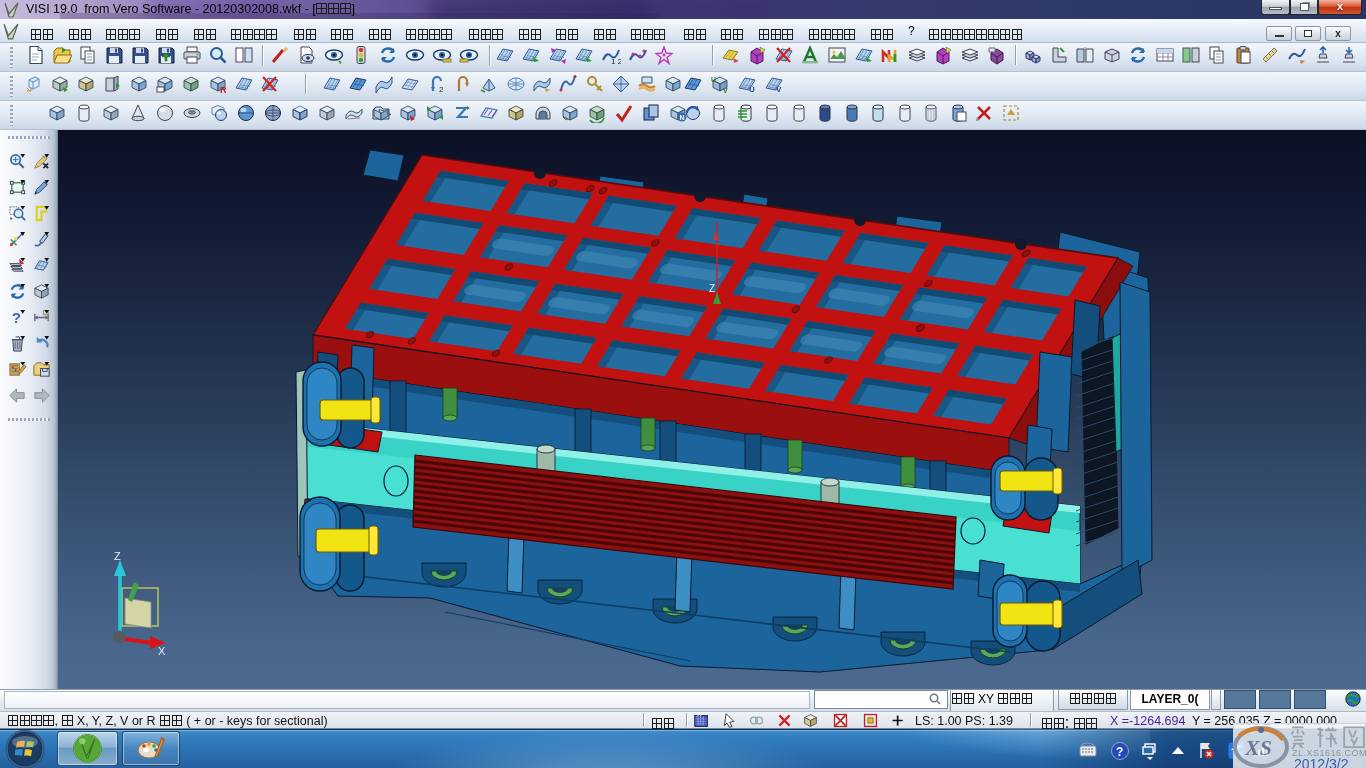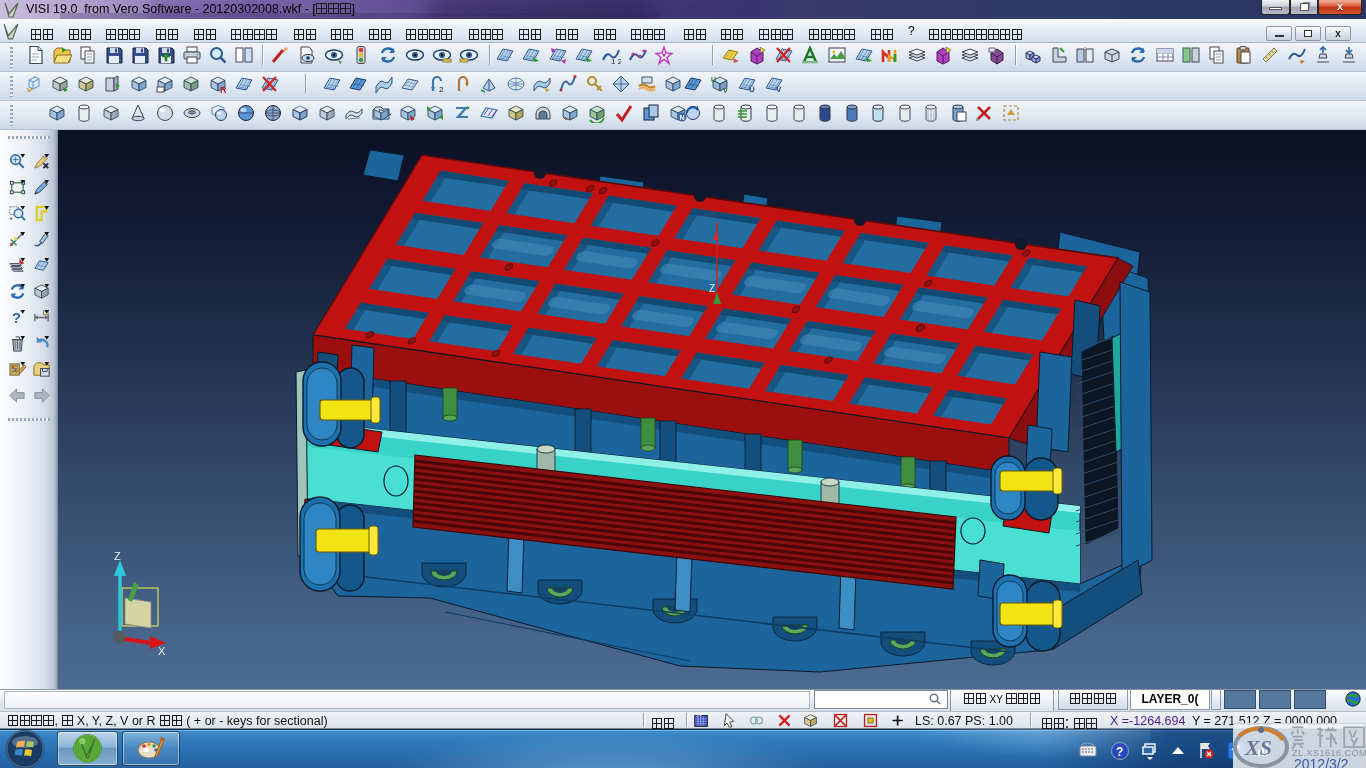--- a/index.html
+++ b/index.html
@@ -1019,21 +1019,21 @@
     <text x="114" y="560" font-size="11" fill="#e8eef4">Z</text>
     <text x="158" y="655" font-size="11" fill="#e8eef4">X</text>
   </svg>
 <div class="ab" style="left:0;top:689px;width:1366px;height:22px;background:linear-gradient(#fdfdfe,#e6ebf2 55%,#d8e0ea);border-top:1px solid #8a98a8"></div>
 <div class="ab" style="left:4px;top:691px;width:806px;height:18px;background:linear-gradient(#fcfdfe,#eef1f6);border:1px solid #aab6c4"></div>
 <div class="ab" style="left:814px;top:690px;width:134px;height:19px;background:#fff;border:1px solid #7a8a9c"></div>
 <svg style="position:absolute;left:928px;top:692px" width="15" height="15" viewBox="0 0 20 20">
     <circle cx="8" cy="8" r="5" fill="none" stroke="#667788" stroke-width="2"></circle>
     <path d="M12 12l4 4" stroke="#667788" stroke-width="2"></path>
   </svg>
-<div class="ab" style="left:950px;top:689px;width:104px;height:36px;background:linear-gradient(#fdfdfe,#e2e8f0 55%,#d2dbe6);border:1px solid #8a98a8;font-size:10px;font-weight:normal;text-align:center;line-height:19px;color:#000"><span class="h"></span><span class="h"></span> XY <span class="h"></span><span class="h"></span><span class="h"></span></div>
+<div class="ab" style="left:950px;top:689px;width:104px;height:36px;background:linear-gradient(#fdfdfe,#e2e8f0 55%,#d2dbe6);border:1px solid #8a98a8;font-size:12px;font-weight:normal;text-align:left;line-height:19px;color:#000"><span class="h"></span><span class="h"></span> XY <span class="h"></span><span class="h"></span><span class="h"></span></div>
 <div class="ab" style="left:1058px;top:689px;width:70px;height:21px;background:linear-gradient(#fdfdfe,#e2e8f0 55%,#d2dbe6);border:1px solid #8a98a8;font-size:12px;font-weight:normal;text-align:center;line-height:19px;color:#000"><span class="h"></span><span class="h"></span><span class="h"></span><span class="h"></span></div>
 <div class="ab" style="left:1130px;top:689px;width:80px;height:21px;background:#fff;border:1px solid #8a98a8;font-size:12px;font-weight:bold;text-align:center;line-height:19px;color:#000">LAYER_0(</div>
 <div class="ab" style="left:1211px;top:689px;width:10px;height:21px;background:linear-gradient(#fdfdfe,#d8e0ea);border:1px solid #8a98a8"></div>
 <div class="ab" style="left:1224px;top:690px;width:32px;height:19px;background:#56789c;border:1px solid #30506e"></div>
 <div class="ab" style="left:1259px;top:690px;width:32px;height:19px;background:#56789c;border:1px solid #30506e"></div>
 <div class="ab" style="left:1294px;top:690px;width:32px;height:19px;background:#56789c;border:1px solid #30506e"></div>
 <svg style="position:absolute;left:1344px;top:690px" width="18" height="18" viewBox="0 0 20 20">
     <circle cx="10" cy="10" r="8" fill="#2a6ad0"></circle>
     <path d="M4 8q3-4 6-2t7-1M3 12q4-2 7 1t7 0" stroke="#2aa030" stroke-width="2.5" fill="none"></path>
     <circle cx="10" cy="10" r="8" fill="none" stroke="#123"></circle>
@@ -1067,25 +1067,25 @@
     <rect x="3" y="3" width="14" height="14" fill="#fff" stroke="#c02020" stroke-width="1.6"></rect>
     <path d="M4 16L16 4M4 4l12 12" stroke="#c02020" stroke-width="2"></path>
   </svg>
 <svg style="position:absolute;left:862px;top:712px" width="17" height="17" viewBox="0 0 20 20">
     <rect x="3" y="3" width="14" height="14" fill="none" stroke="#c02020" stroke-width="1.6"></rect>
     <rect x="7" y="7" width="6" height="6" fill="#e8c020" stroke="#806010"></rect>
   </svg>
 <svg style="position:absolute;left:890px;top:712px" width="17" height="17" viewBox="0 0 20 20">
     <path d="M9 4v12M3 10h12" stroke="#111" stroke-width="2"></path>
   </svg>
-<div class="ab" style="left:915px;top:714px;font-size:12.5px;color:#111">LS: 0.67 PS: 1.00</div>
+<div class="ab" style="left:915px;top:714px;font-size:12.5px;color:#111">LS: 1.00 PS: 1.39</div>
 <div class="sep" style="left:1030px;top:713px;height:14px"></div>
 <div class="ab" style="left:1041px;top:714px"><span class="h"></span><span class="h"></span>: <span class="h"></span><span class="h"></span></div>
 <div class="ab" style="left:1110px;top:714px;font-size:12.5px;color:#4c1d95">X =-1264.694</div>
-<div class="ab" style="left:1192px;top:714px;font-size:12.5px;color:#111">Y = 271.512 Z = 0000.000</div>
+<div class="ab" style="left:1192px;top:714px;font-size:12.5px;color:#111">Y = 256.035 Z = 0000.000</div>
 <div class="ab" style="left:0;top:729px;width:1366px;height:39px;background:linear-gradient(180deg,#4690cc 0,#3480c0 18%,#2c76b8 45%,#2768a8 78%,#2560a0 100%)">
     <div class="ab" style="left:0;top:0;width:1366px;height:1px;background:#0c2c50"></div>
     <div class="ab" style="left:0;top:1px;width:1366px;height:1px;background:#78b4e4"></div>
     <div class="ab" style="left:380px;top:0;width:460px;height:39px;background:radial-gradient(ellipse at 50% 130%,rgba(160,210,245,.5),rgba(160,210,245,0) 70%)"></div>
     <div class="ab" style="left:850px;top:0;width:300px;height:39px;background:radial-gradient(ellipse at 80% -40%,rgba(190,225,250,.55),rgba(190,225,250,0) 60%)"></div>
     <div class="ab" style="left:1040px;top:0;width:326px;height:39px;background:linear-gradient(90deg,rgba(10,40,90,0),rgba(10,40,90,.55) 40%,rgba(8,34,78,.6))"></div>
   </div>
 <svg style="position:absolute;left:5px;top:729px" width="40" height="40" viewBox="0 0 40 40">
     <circle cx="20" cy="20" r="18" fill="#1a3c64" stroke="#6a92b8" stroke-width="1.5"></circle>
     <circle cx="20" cy="20" r="18" fill="none" stroke="#0a1c34" stroke-width="3" opacity=".4"></circle>

